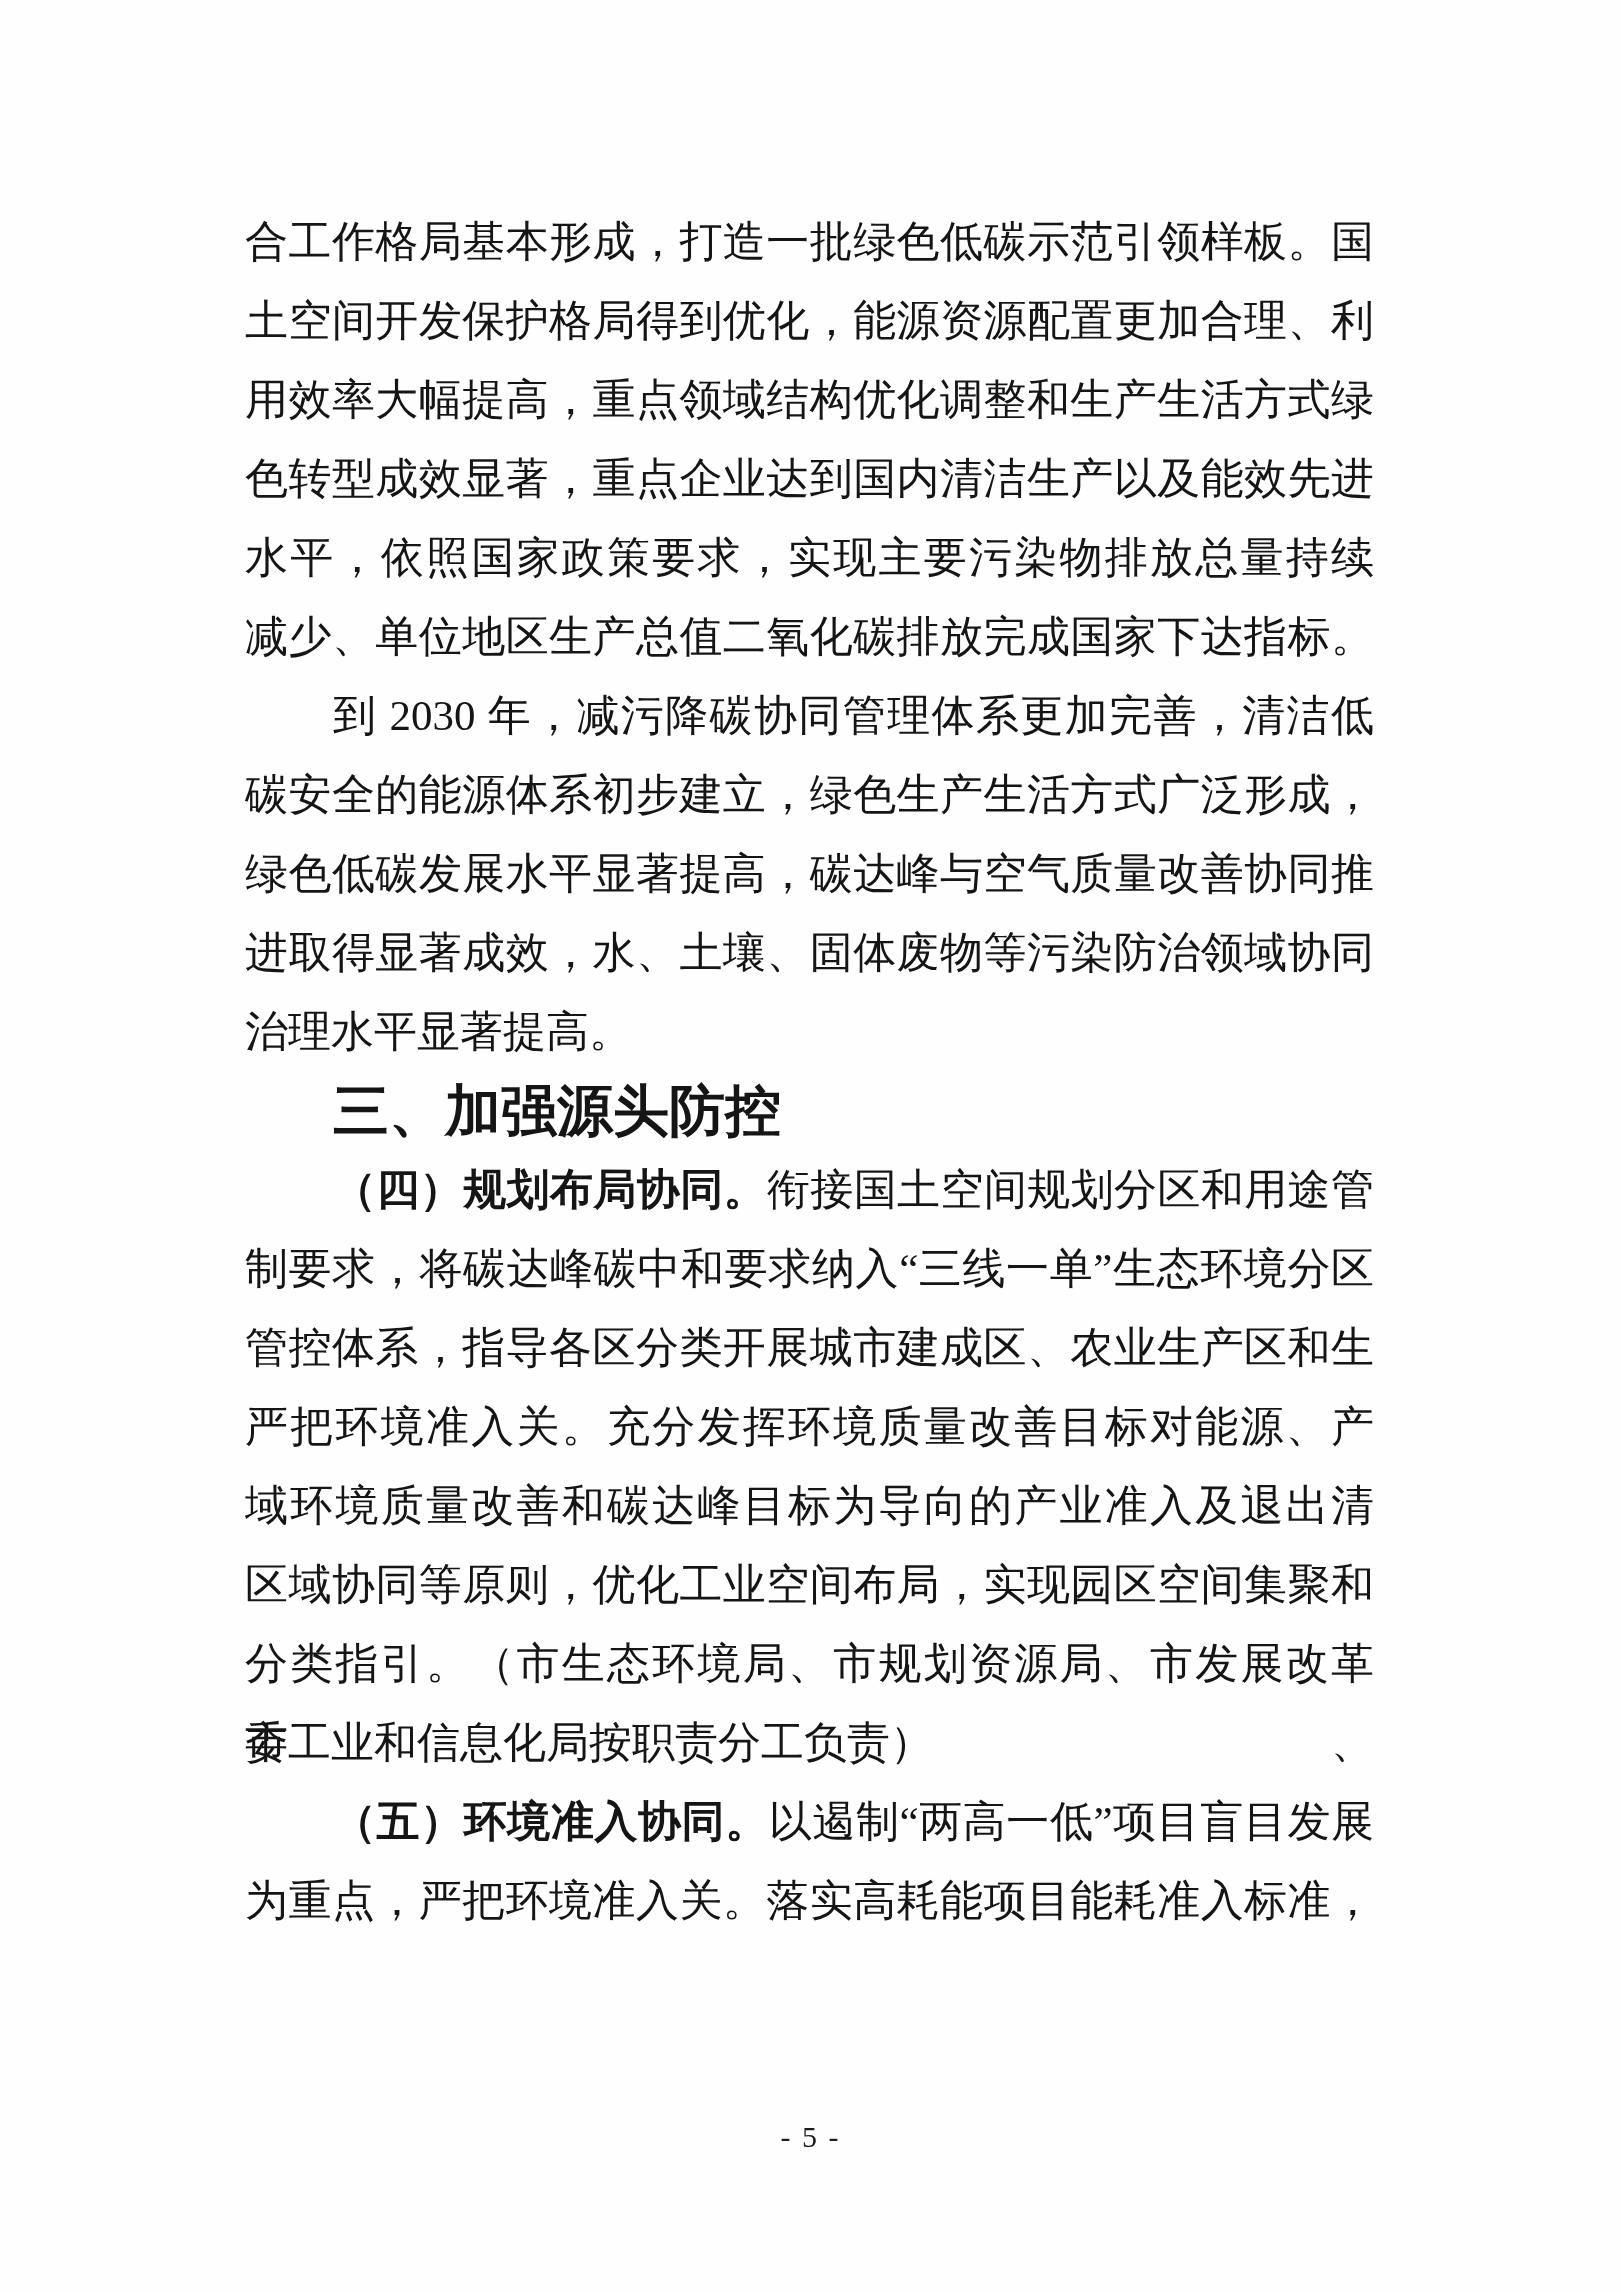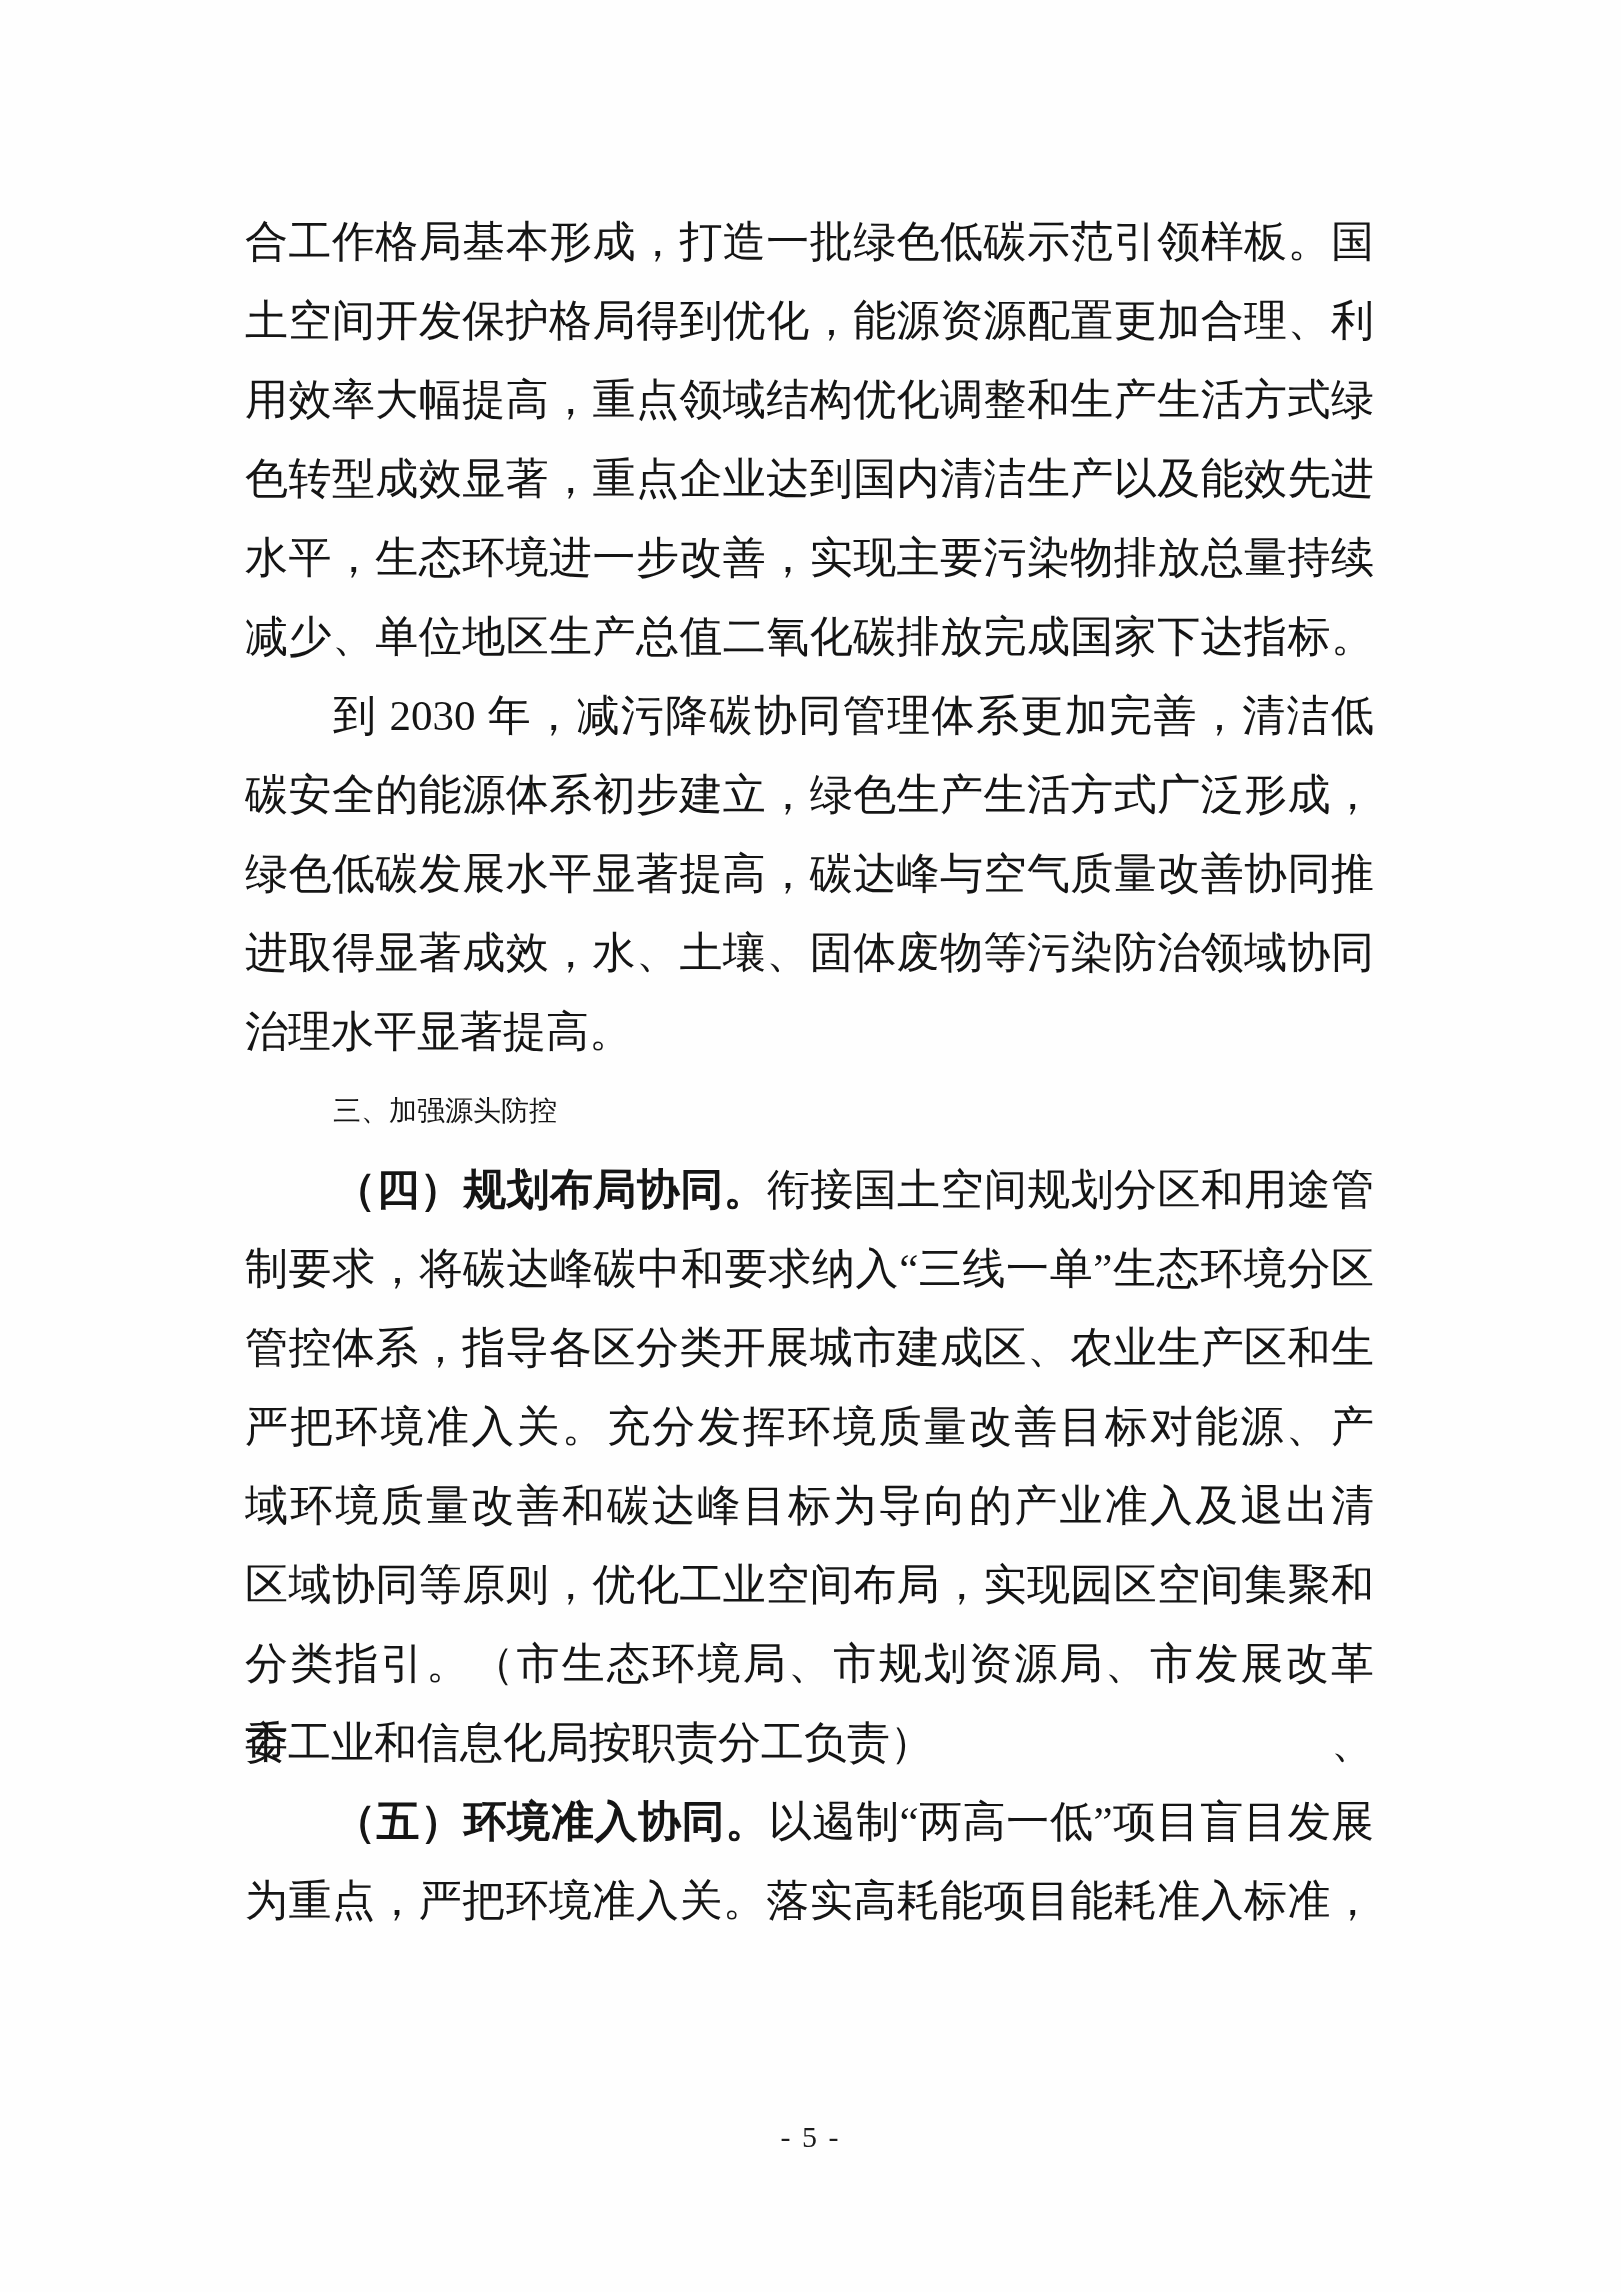--- a/index.html
+++ b/index.html
@@ -30,22 +30,22 @@
     height: 79px;
     white-space: normal;
   }
   
   .fill { text-align-last: justify; }
   
   .indent { text-indent: 88px; }
   
   .heading {
     font-family: "Liberation Sans", sans-serif;
-    font-weight: 400;
-    font-size: 28px;
+    font-weight: 700;
+    font-size: 56px;
     text-align-last: auto;
   }
   
   .lead { font-weight: 700; }
   .footer {
     position: absolute;
     left: 0;
     top: 2120px;
     width: 100%;
     text-align: center;
@@ -57,21 +57,21 @@
 </style>
 </head>
 <body>
 
 <div class="page">
   <div class="text-block">
     <div class="line fill"><span>合工作格局基本形成，打造一批绿色低碳示范引领样板。国</span></div>
     <div class="line fill"><span>土空间开发保护格局得到优化，能源资源配置更加合理、利</span></div>
     <div class="line fill"><span>用效率大幅提高，重点领域结构优化调整和生产生活方式绿</span></div>
     <div class="line fill"><span>色转型成效显著，重点企业达到国内清洁生产以及能效先进</span></div>
-    <div class="line fill"><span>水平，生态环境进一步改善，实现主要污染物排放总量持续</span></div>
+    <div class="line fill"><span>水平，依照国家政策要求，实现主要污染物排放总量持续</span></div>
     <div class="line fill"><span>减少、单位地区生产总值二氧化碳排放完成国家下达指标。</span></div>
     <div class="line fill indent"><span>到 2030 年，减污降碳协同管理体系更加完善，清洁低</span></div>
     <div class="line fill"><span>碳安全的能源体系初步建立，绿色生产生活方式广泛形成，</span></div>
     <div class="line fill"><span>绿色低碳发展水平显著提高，碳达峰与空气质量改善协同推</span></div>
     <div class="line fill"><span>进取得显著成效，水、土壤、固体废物等污染防治领域协同</span></div>
     <div class="line"><span>治理水平显著提高。</span></div>
     <div class="line heading indent"><span>三、加强源头防控</span></div>
     <div class="line fill indent"><span class="lead">（四）规划布局协同。</span><span>衔接国土空间规划分区和用途管</span></div>
     <div class="line fill"><span>制要求，将碳达峰碳中和要求纳入“三线一单”生态环境分区</span></div>
     <div class="line fill"><span>管控体系，指导各区分类开展城市建成区、农业生产区和生</span></div>

